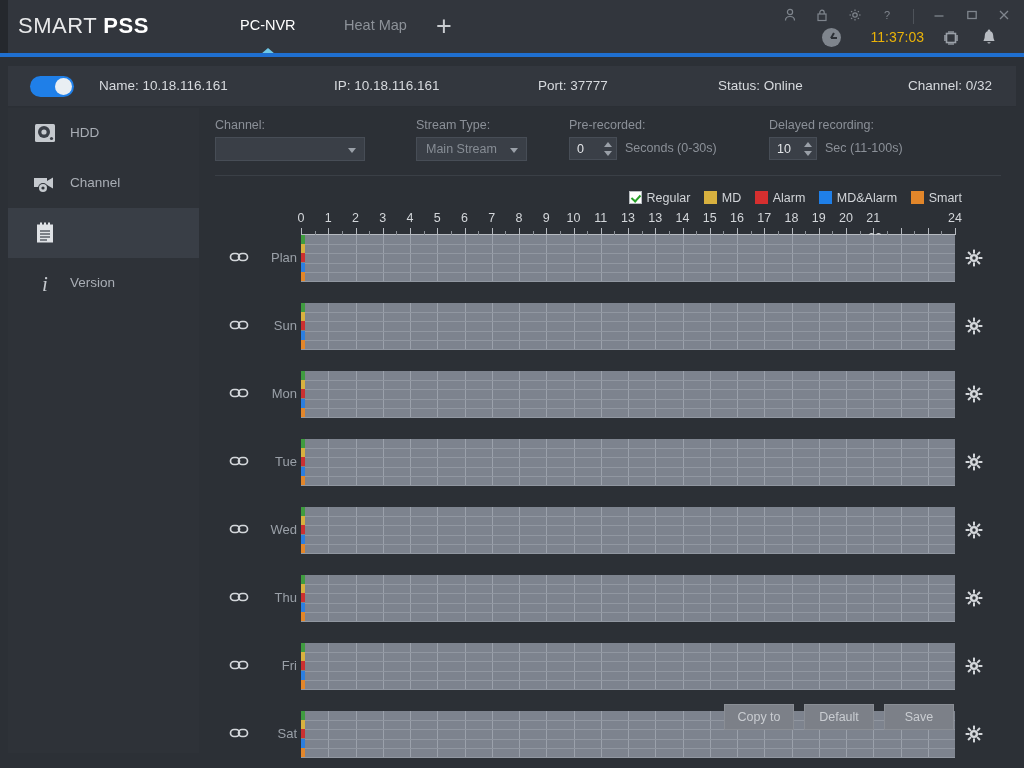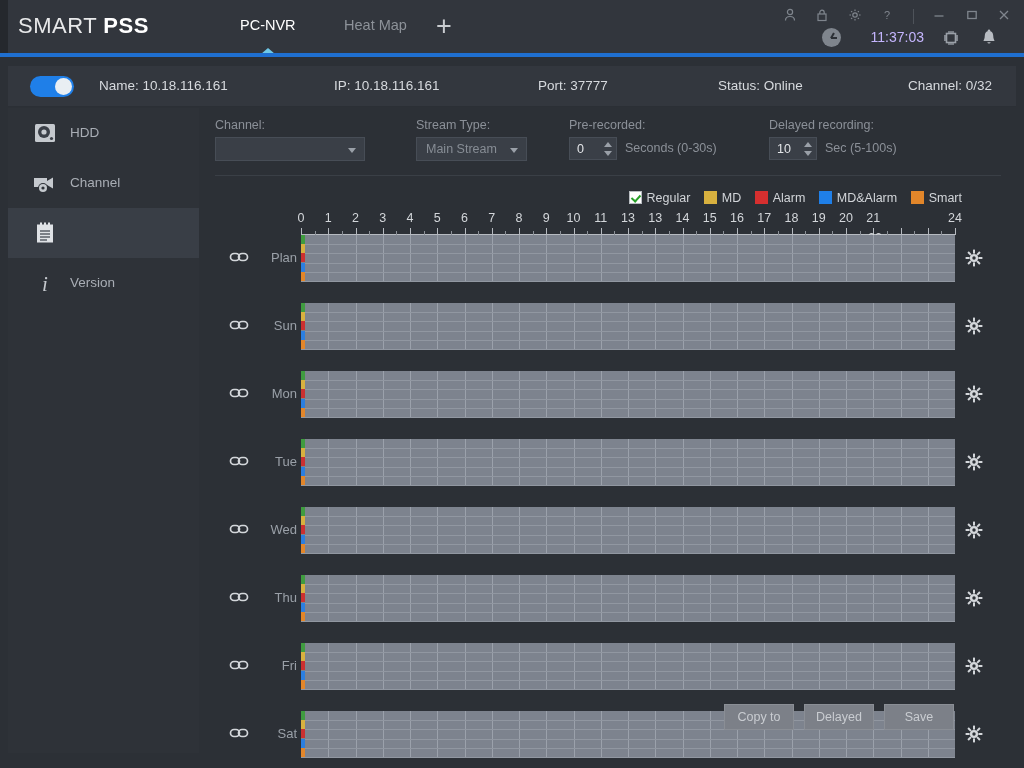--- a/index.html
+++ b/index.html
@@ -70,21 +70,21 @@
     content: ""; position: absolute; left: 8px; top: 4px;
     width: 1.5px; height: 6px; background: #2c3036; transform-origin: 50% 100%;
     transform: rotate(30deg);
   }
   .clock-badge::before {
     content: ""; position: absolute; left: 9px; top: 9px;
     width: 6px; height: 1.5px; background: #2c3036;
   }
   .clock-text {
     position: absolute; right: 92px; top: 2px;
-    font-size: 14px; color: #c4b5fd;
+    font-size: 14px; color: #eab308;
   }
   .cpu-icon { position: absolute; right: 56px; top: 2px; cursor: pointer; }
   .bell-icon { position: absolute; right: 18px; top: 1px; cursor: pointer; }
 
   
   .devbar {
     position: absolute; left: 8px; top: 66px; width: 1008px; height: 41px;
     background: #33373e; border-bottom: 1px solid #2b2f35;
   }
   .toggle {
@@ -406,21 +406,21 @@
       <span class="dn"></span>
     </div>
     <div class="unit-text unit-pre">Seconds (0-30s)</div>
 
     <div class="tool-label tl-delay">Delayed recording:</div>
     <div class="spin spin-delay">
       <input type="text" value="10" style="">
       <span class="up"></span>
       <span class="dn"></span>
     </div>
-    <div class="unit-text unit-delay">Sec (5-100s)</div>
+    <div class="unit-text unit-delay">Sec (11-100s)</div>
 
     <div class="toolbar-sep"></div>
 
     <div class="legend">
       <span class="lg">
         <span class="chk"></span><span class="lgtxt">Regular</span>
       </span>
       <span class="lg">
         <span class="sw" style="background:#d8b13f"></span><span class="lgtxt">MD</span>
       </span>
@@ -976,18 +976,18 @@
                   <rect x="13.4" y="8" width="4" height="2" transform="rotate(45 9 9)"></rect>
                 </g>
                 <circle cx="9" cy="9" r="1.7" fill="#2c3036"></circle>
               </svg></span>
           </div>
         </div>
     </div>
 
     <div class="btnbar">
       <div class="btn b-copy">Copy to</div>
-      <div class="btn b-def">Delayed</div>
+      <div class="btn b-def">Default</div>
       <div class="btn b-save">Save</div>
     </div>
 
   </div>
 </div>
 
 </body></html>

